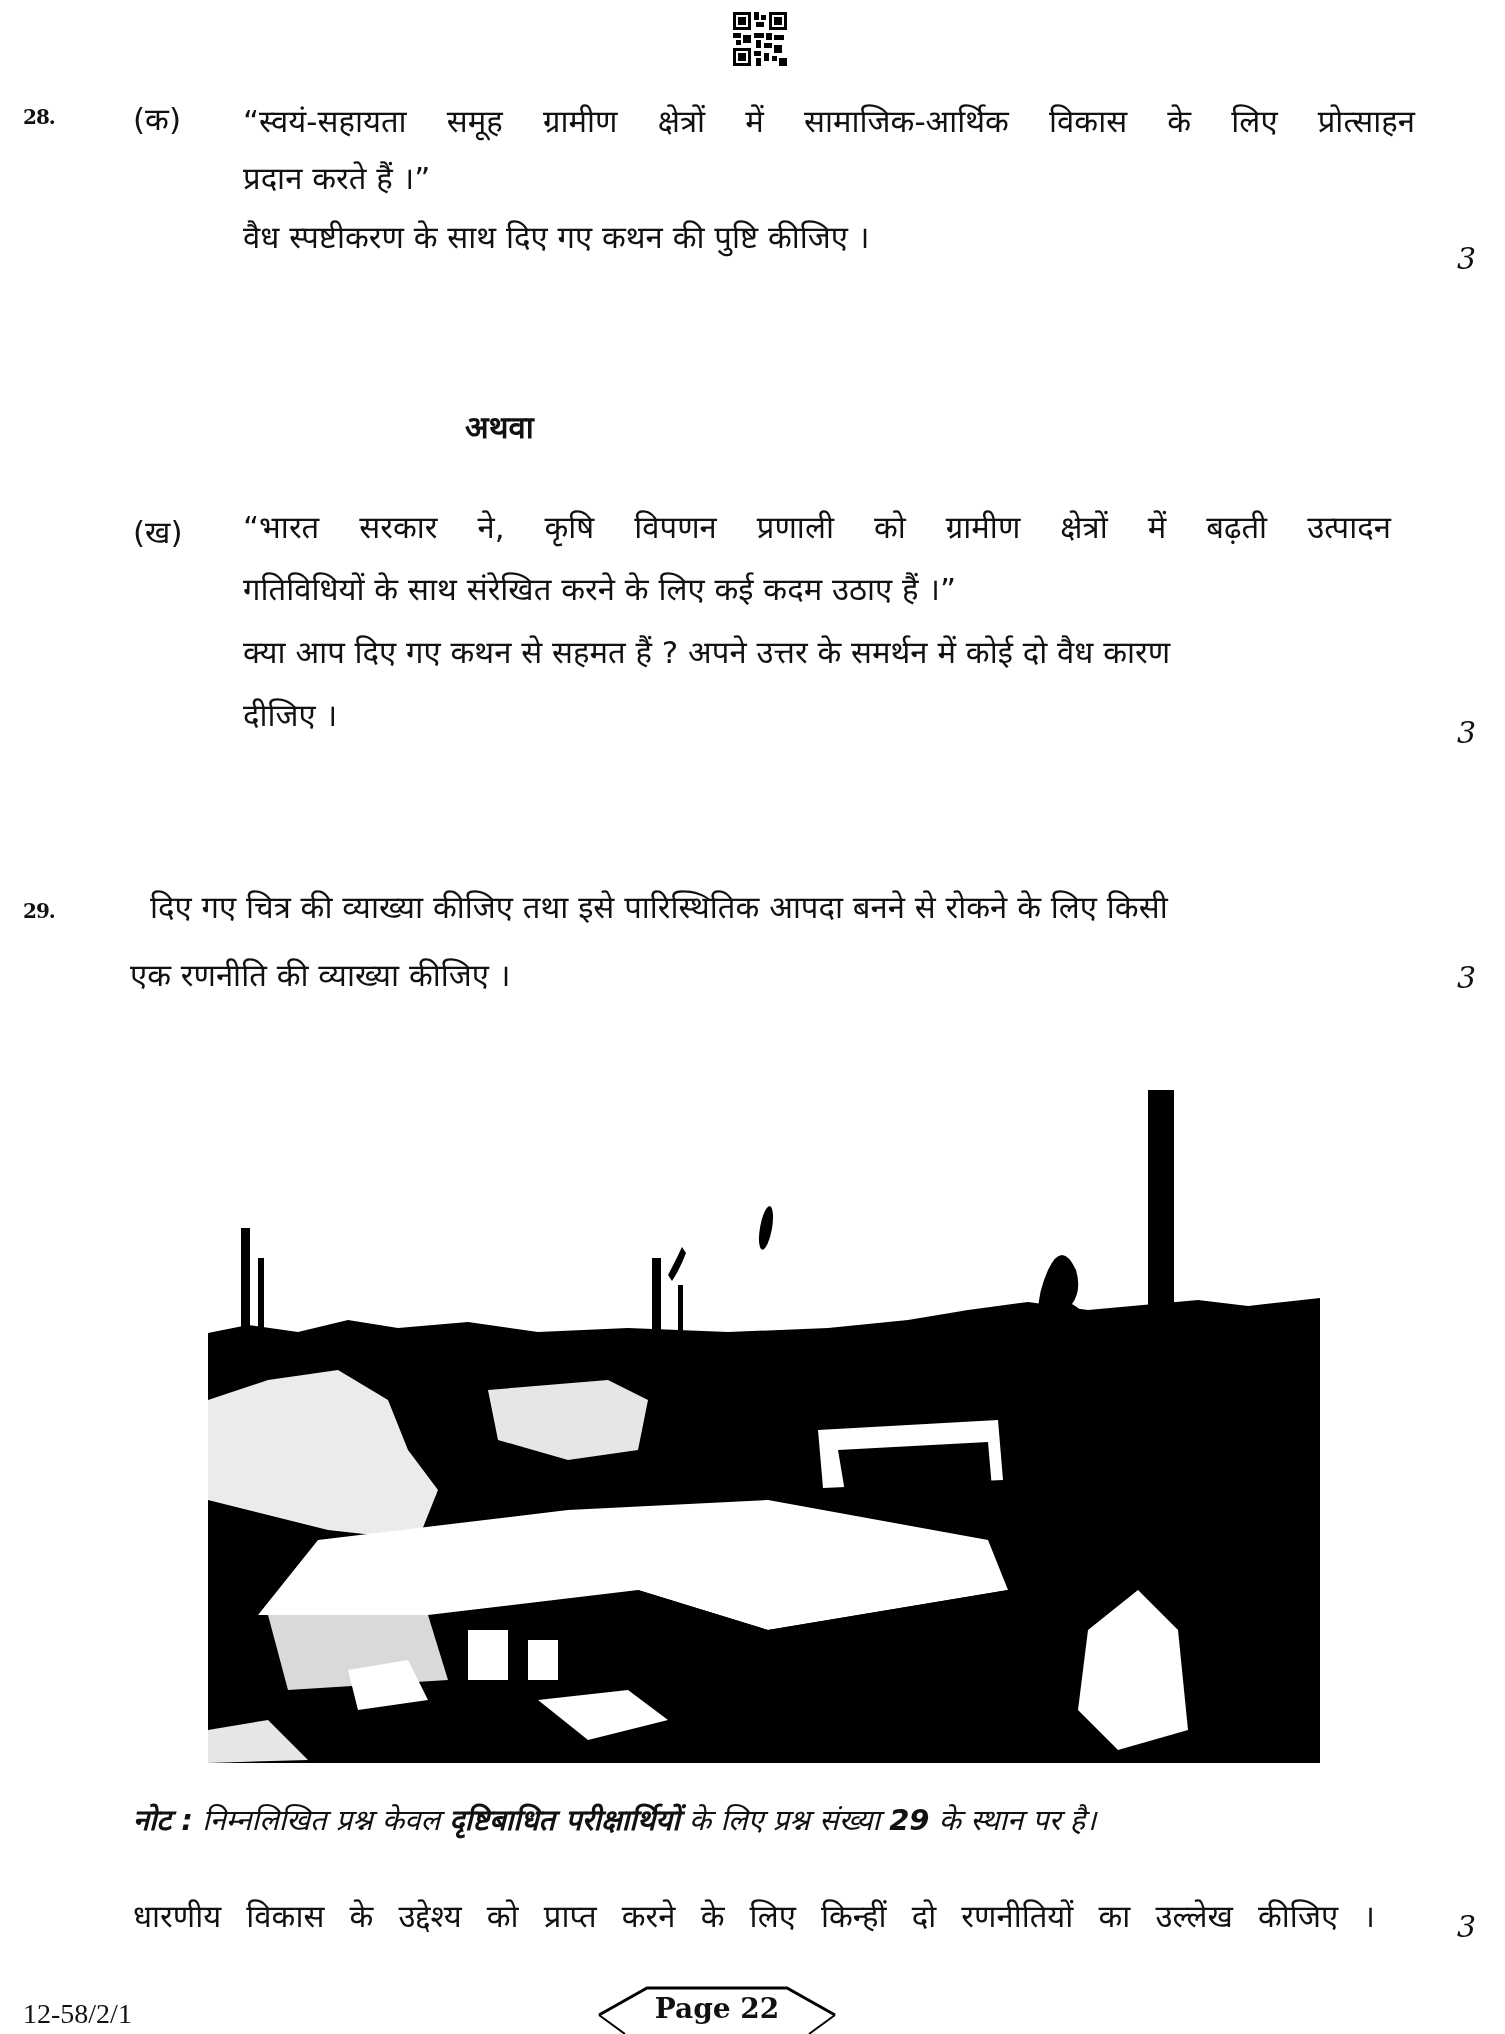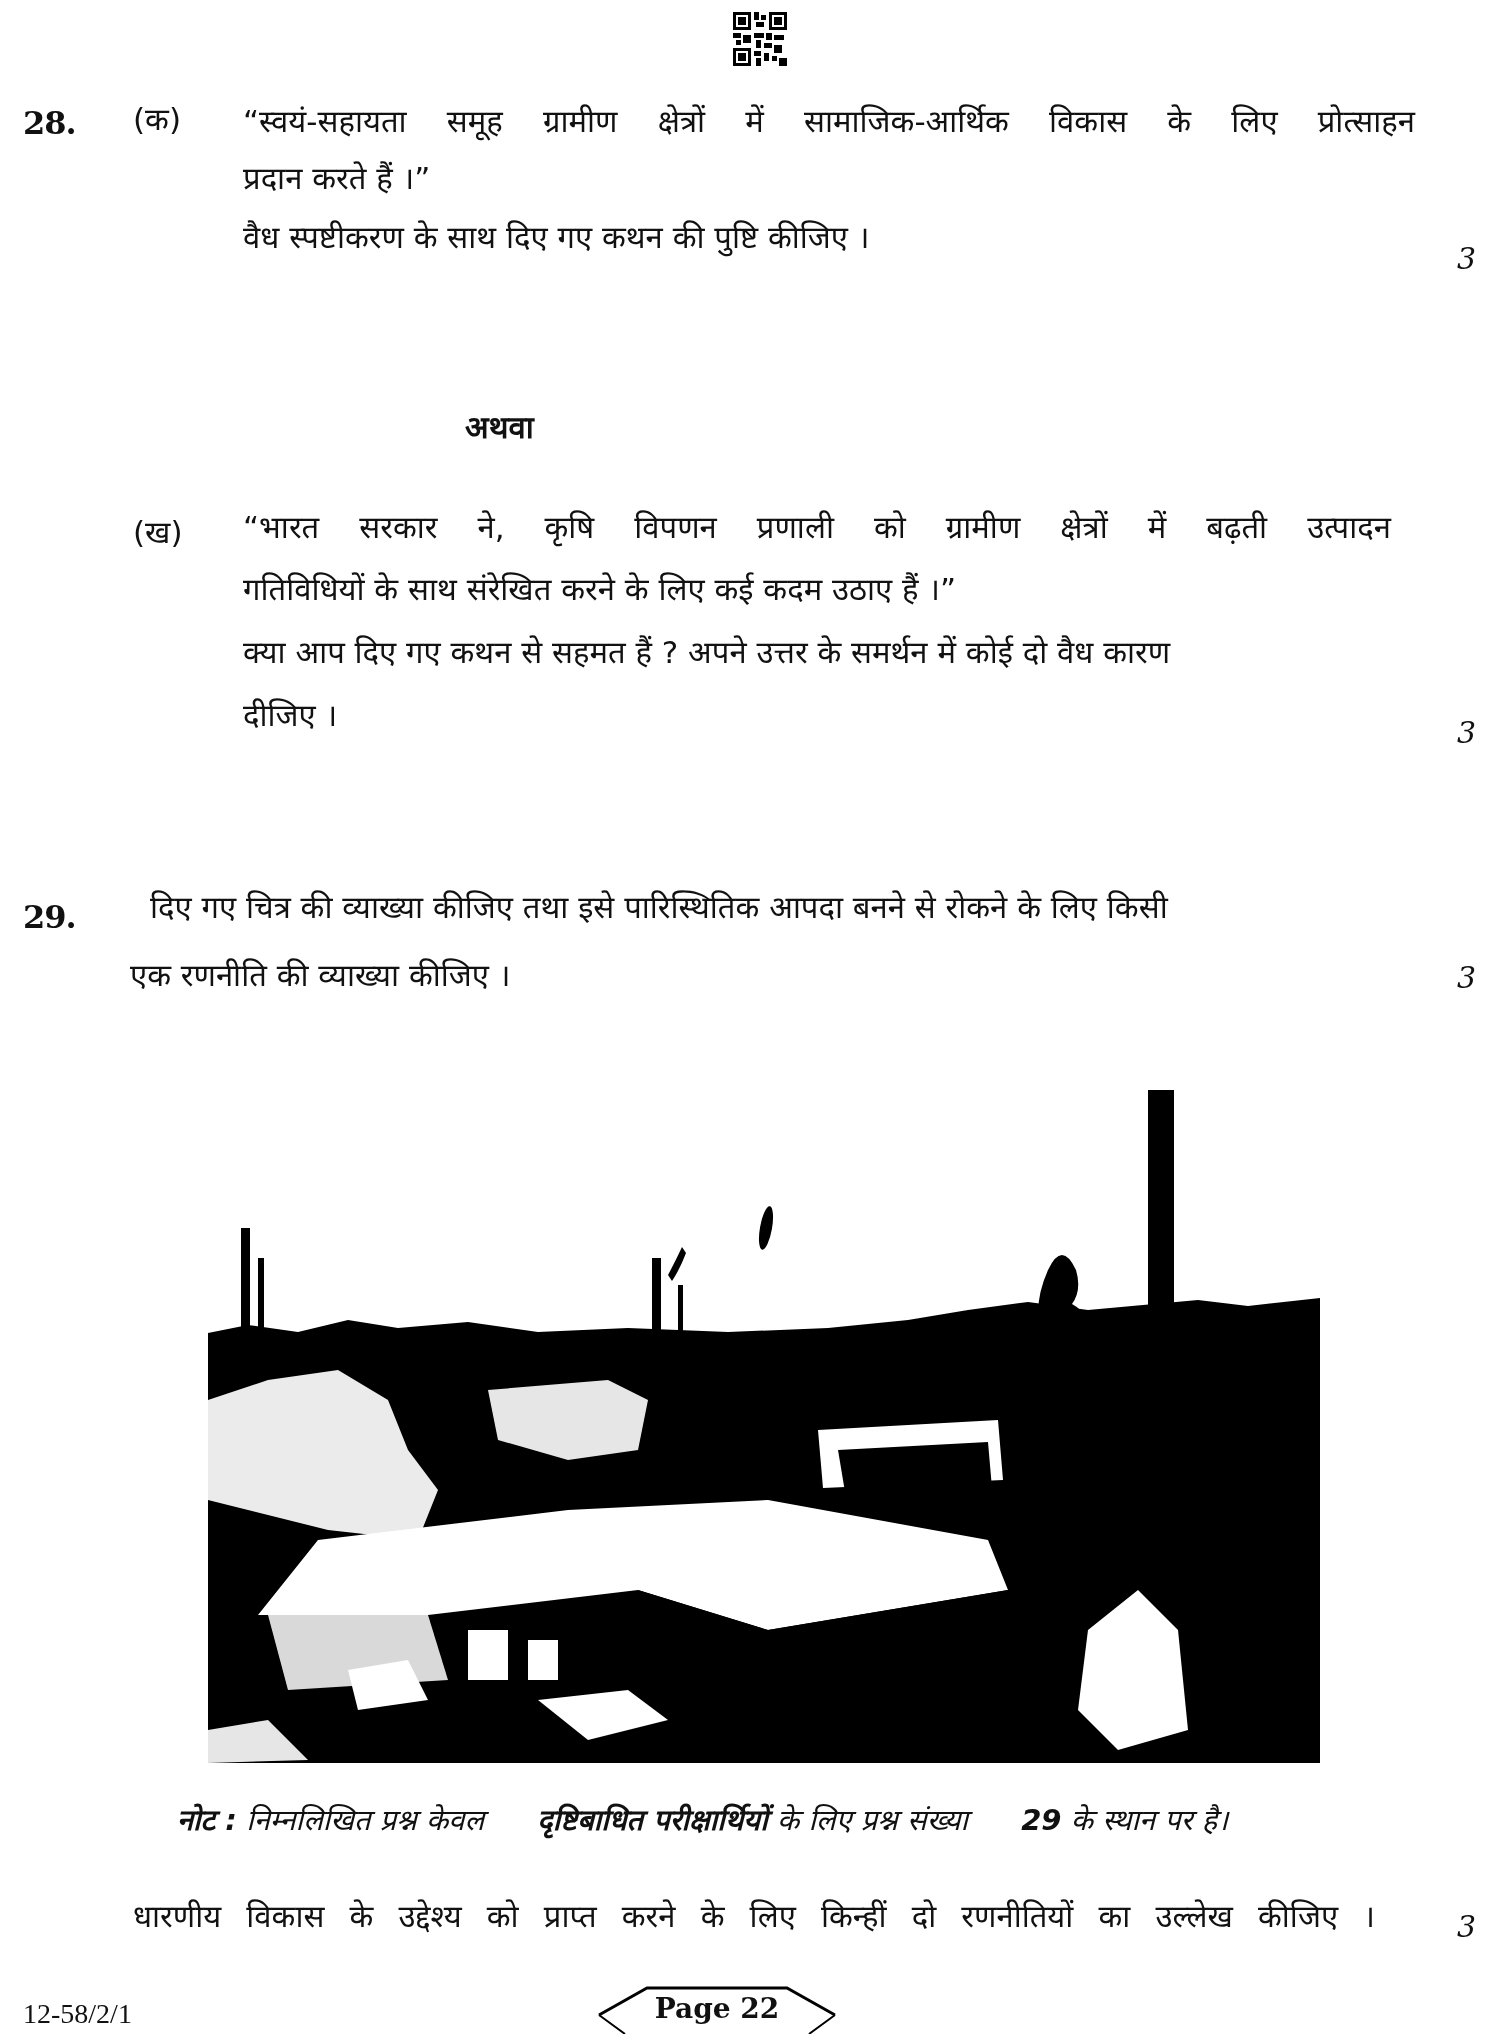--- a/index.html
+++ b/index.html
@@ -5,32 +5,32 @@
   html, body { margin: 0; padding: 0; background: #ffffff; }
   body {
     width: 1505px; height: 2034px; position: relative; overflow: hidden;
     font-family: "DejaVu Sans", "Liberation Sans", sans-serif;
     color: #111111;
   }
   .abs { position: absolute; white-space: nowrap; }
   .qr { left: 733px; top: 12px; width: 54px; height: 54px; }
   .qnum {
     font-family: "DejaVu Serif", "Liberation Serif", serif;
-    font-weight: bold; font-size: 32px; line-height: 1; letter-spacing: -1px;
+    font-weight: bold; font-size: 20px; line-height: 1; letter-spacing: -1px;
   }
   .sub { font-size: 31px; line-height: 1; }
   .line { font-size: 31px; line-height: 1; }
   .just { display: flex; justify-content: space-between; }
   .marks {
     font-family: "DejaVu Serif", "Liberation Serif", serif;
     font-style: italic; font-size: 30px; line-height: 1;
   }
   .ortext { font-weight: bold; font-size: 31px; line-height: 1; margin-top: 36px; }
   .note { font-size: 29px; line-height: 1; font-style: italic; }
-  .note b { font-weight: bold; margin-left: 44px; }
+  .note b { font-weight: bold; }
   .photo { left: 208px; top: 1070px; width: 1112px; height: 693px; }
   .footer-code {
     font-family: Liberation Serif, serif;
     font-size: 28px; line-height: 1;
   }
   .badge { left: 597px; top: 1985px; width: 240px; height: 49px; }
   .badge-text {
     position: absolute; left: 0; right: 0; top: 10px; text-align: center;
     font-family: "DejaVu Serif", "Liberation Serif", serif;
     font-weight: bold; font-size: 28px; line-height: 1;

